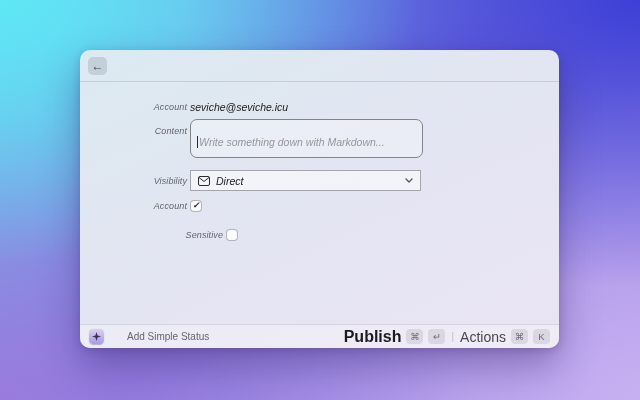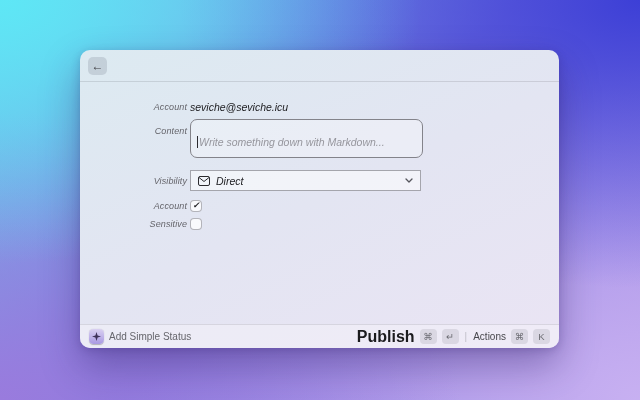--- a/index.html
+++ b/index.html
@@ -57,53 +57,53 @@
   .select {
     width: 231px; height: 21px; border-radius: 0;
     border: 1px solid rgba(100,100,110,0.55);
     background: rgba(255,255,255,0.55);
     display: flex; align-items: center; padding: 0 7px; gap: 6px;
   }
   .select-value { font-size: 10.5px; color: #1b1b1e; }
   .chevron { margin-left: auto; display: flex; align-items: center; }
 
   .row-check { margin-top: 8px; height: 13px; }
-  .row-check + .row-check { margin-top: 5px; }
+  .row-check + .row-check { margin-top: 16px; padding-left: 36px; }
   .checkbox {
     width: 12px; height: 12px; border-radius: 4px;
     border: 1px solid rgba(110,110,120,0.5);
     background: rgba(255,255,255,0.8);
     display: flex; align-items: center; justify-content: center;
     font-size: 8.5px; line-height: 1; color: #1b1b1e; font-weight: bold;
   }
 
   .footer {
     position: absolute; left: 0; right: 0; bottom: 0; height: 24px;
     border-top: 1px solid rgba(60,60,67,0.13);
     background: rgba(246,245,250,0.45);
     border-radius: 0 0 10px 10px;
-    display: flex; align-items: center; padding: 0 9px; gap: 5px;
+    display: flex; align-items: center; padding: 0 9px; gap: 23px;
   }
   .app-icon {
     width: 15px; height: 15px; border-radius: 4.5px;
     background: linear-gradient(180deg, #d9d0f1 0%, #a99ae2 100%);
     display: flex; align-items: center; justify-content: center;
     box-shadow: 0 0.5px 1px rgba(0,0,0,0.25);
   }
   .footer-text { font-size: 10px; color: #66666c; }
   .footer-right { margin-left: auto; display: flex; align-items: center; gap: 5px; }
   .publish-label { font-size: 16px; font-weight: 700; color: #1b1b1e; }
   .keycap {
     min-width: 17px; height: 15px; padding: 0 3px; border-radius: 4px;
     background: rgba(116,116,133,0.17);
     display: flex; align-items: center; justify-content: center;
     font-size: 9.5px; color: #6d6d74;
   }
   .vdiv { font-size: 10px; color: rgba(60,60,67,0.28); padding: 0 1px; }
-  .actions-label { font-size: 10px; color: #47474c; }
+  .actions-label { font-size: 14px; color: #47474c; }
 </style>
 </head>
 <body>
 
 <div class="window">
 
   <div class="titlebar">
     <div class="back-btn">
       <span>←</span>
     </div>

